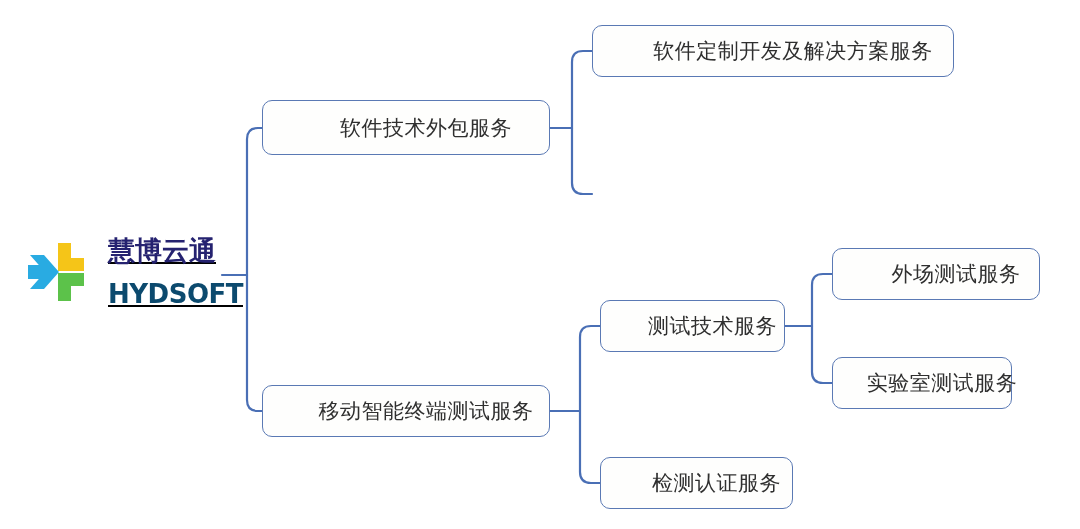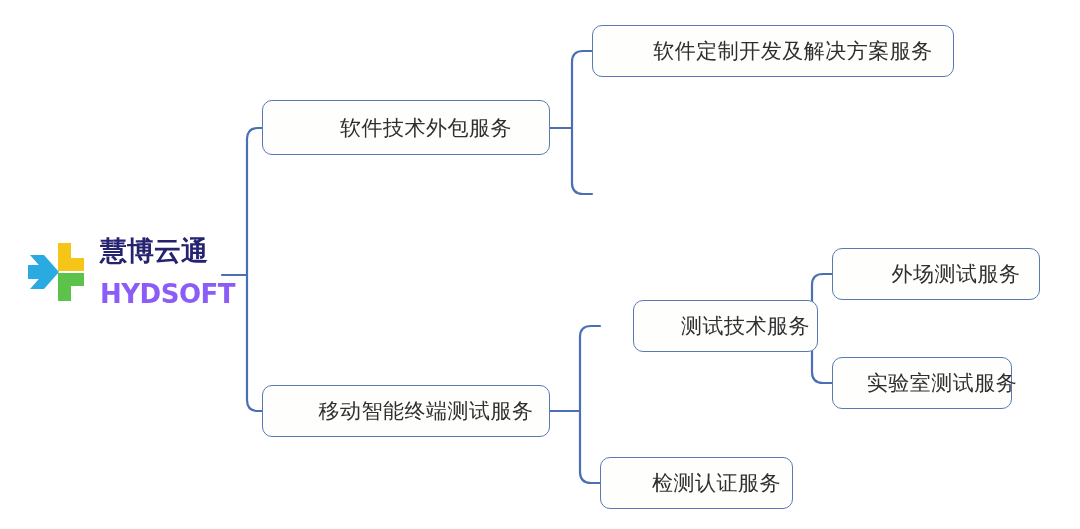--- a/index.html
+++ b/index.html
@@ -12,32 +12,32 @@
   }
   #stage{position:relative;width:1080px;height:529px;background:#ffffff;}
 
   #wires{position:absolute;left:0;top:0;width:1080px;height:529px;}
 
   
   .logo-block{
     position:absolute;
     left:28px;top:236px;
     width:196px;height:72px;
-    display:flex;align-items:center;gap:16px;
+    display:flex;align-items:center;gap:24px;text-decoration:underline;
   }
   .logo-mark{width:56px;height:62px;flex:0 0 56px;}
   .logo-word{display:flex;flex-direction:column;justify-content:center;line-height:1;}
   .logo-cn{
     font-family:"DejaVu Sans","Liberation Sans",sans-serif;
     font-size:27px;font-weight:700;color:#252270;
     letter-spacing:0px;white-space:nowrap;
   }
   .logo-en{
     font-family:"DejaVu Sans","Liberation Sans",sans-serif;
-    font-size:26px;font-weight:700;color:#8b5cf6;
+    font-size:26px;font-weight:700;color:#0c4a6e;
     letter-spacing:-0.5px;white-space:nowrap;margin-top:17px;
   }
 
   
   .node{
     position:absolute;
     box-sizing:border-box;
     background:#fefefd;
     border:1.6px solid #5a79b4;
     border-radius:10px;
@@ -47,21 +47,21 @@
     font-size:21px;
     font-weight:400;
     white-space:nowrap;
     letter-spacing:0.5px;
     padding-left:40px;
   }
   .n-root1{left:262px;top:100px;width:288px;height:55px;}
   .n-a1   {left:592px;top:25px; width:362px;height:52px;}
   .n-a2   {left:592px;top:168px;width:285px;height:52px;}
   .n-root2{left:262px;top:385px;width:288px;height:52px;}
-  .n-b1   {left:633px;top:300px;width:185px;height:52px;}
+  .n-b1   {left:600px;top:300px;width:185px;height:52px;}
   .n-b2   {left:600px;top:457px;width:193px;height:52px;}
   .n-c1   {left:832px;top:248px;width:208px;height:52px;}
   .n-c2   {left:832px;top:357px;width:180px;height:52px;}
 </style>
 </head>
 <body>
 
 <div id="stage">
 
   <svg id="wires" viewBox="0 0 1080 529" width="1080" height="529" aria-hidden="true">

